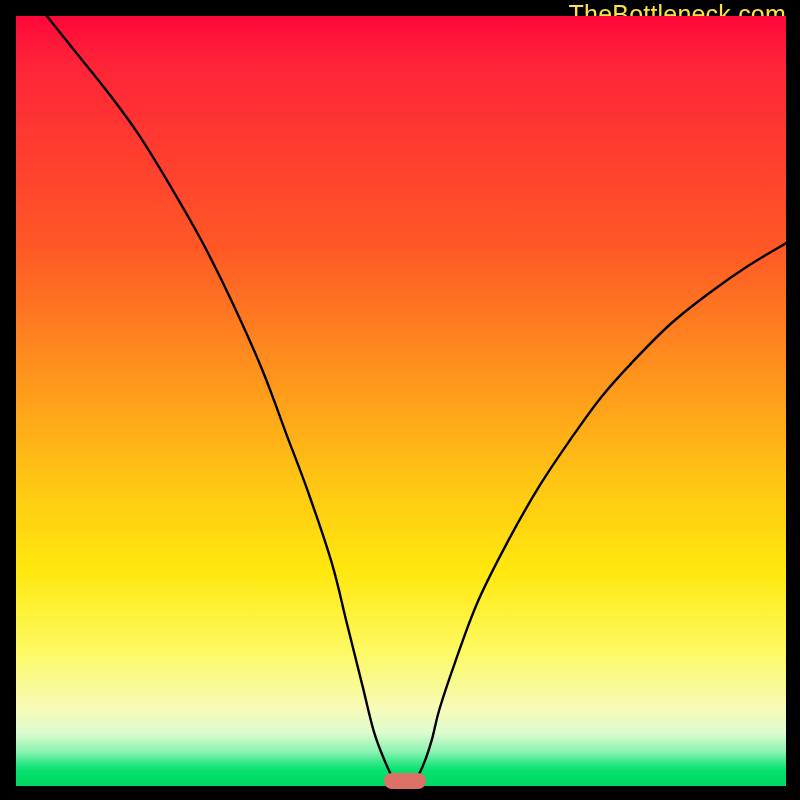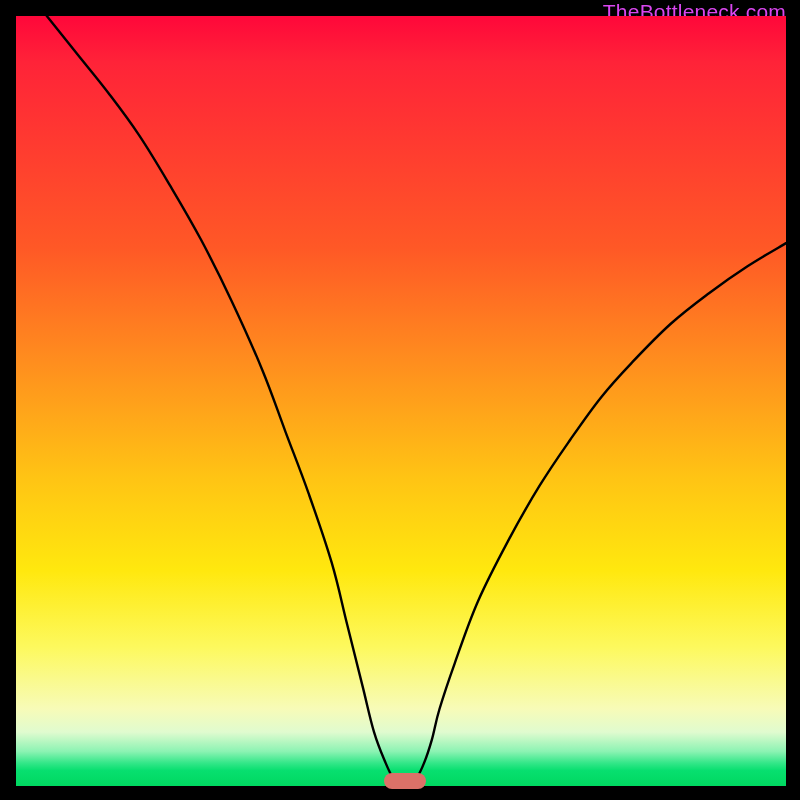--- a/index.html
+++ b/index.html
@@ -38,22 +38,22 @@
       #8cf3b3 95.5%,
       #34e789 97%,
       #07df6f 98%,
       #00d860 100%
     );
   }
   .watermark {
     position: absolute;
     top: 0px;
     right: 14px;
-    color: #d946ef;
-    font-size: 21px;
+    color: #fde047;
+    font-size: 25px;
     font-weight: 400;
     letter-spacing: 0.2px;
     user-select: none;
   }
   .marker {
     position: absolute;
     width: 42px;
     height: 16px;
     background: #dc7168;
     border-radius: 8px;

